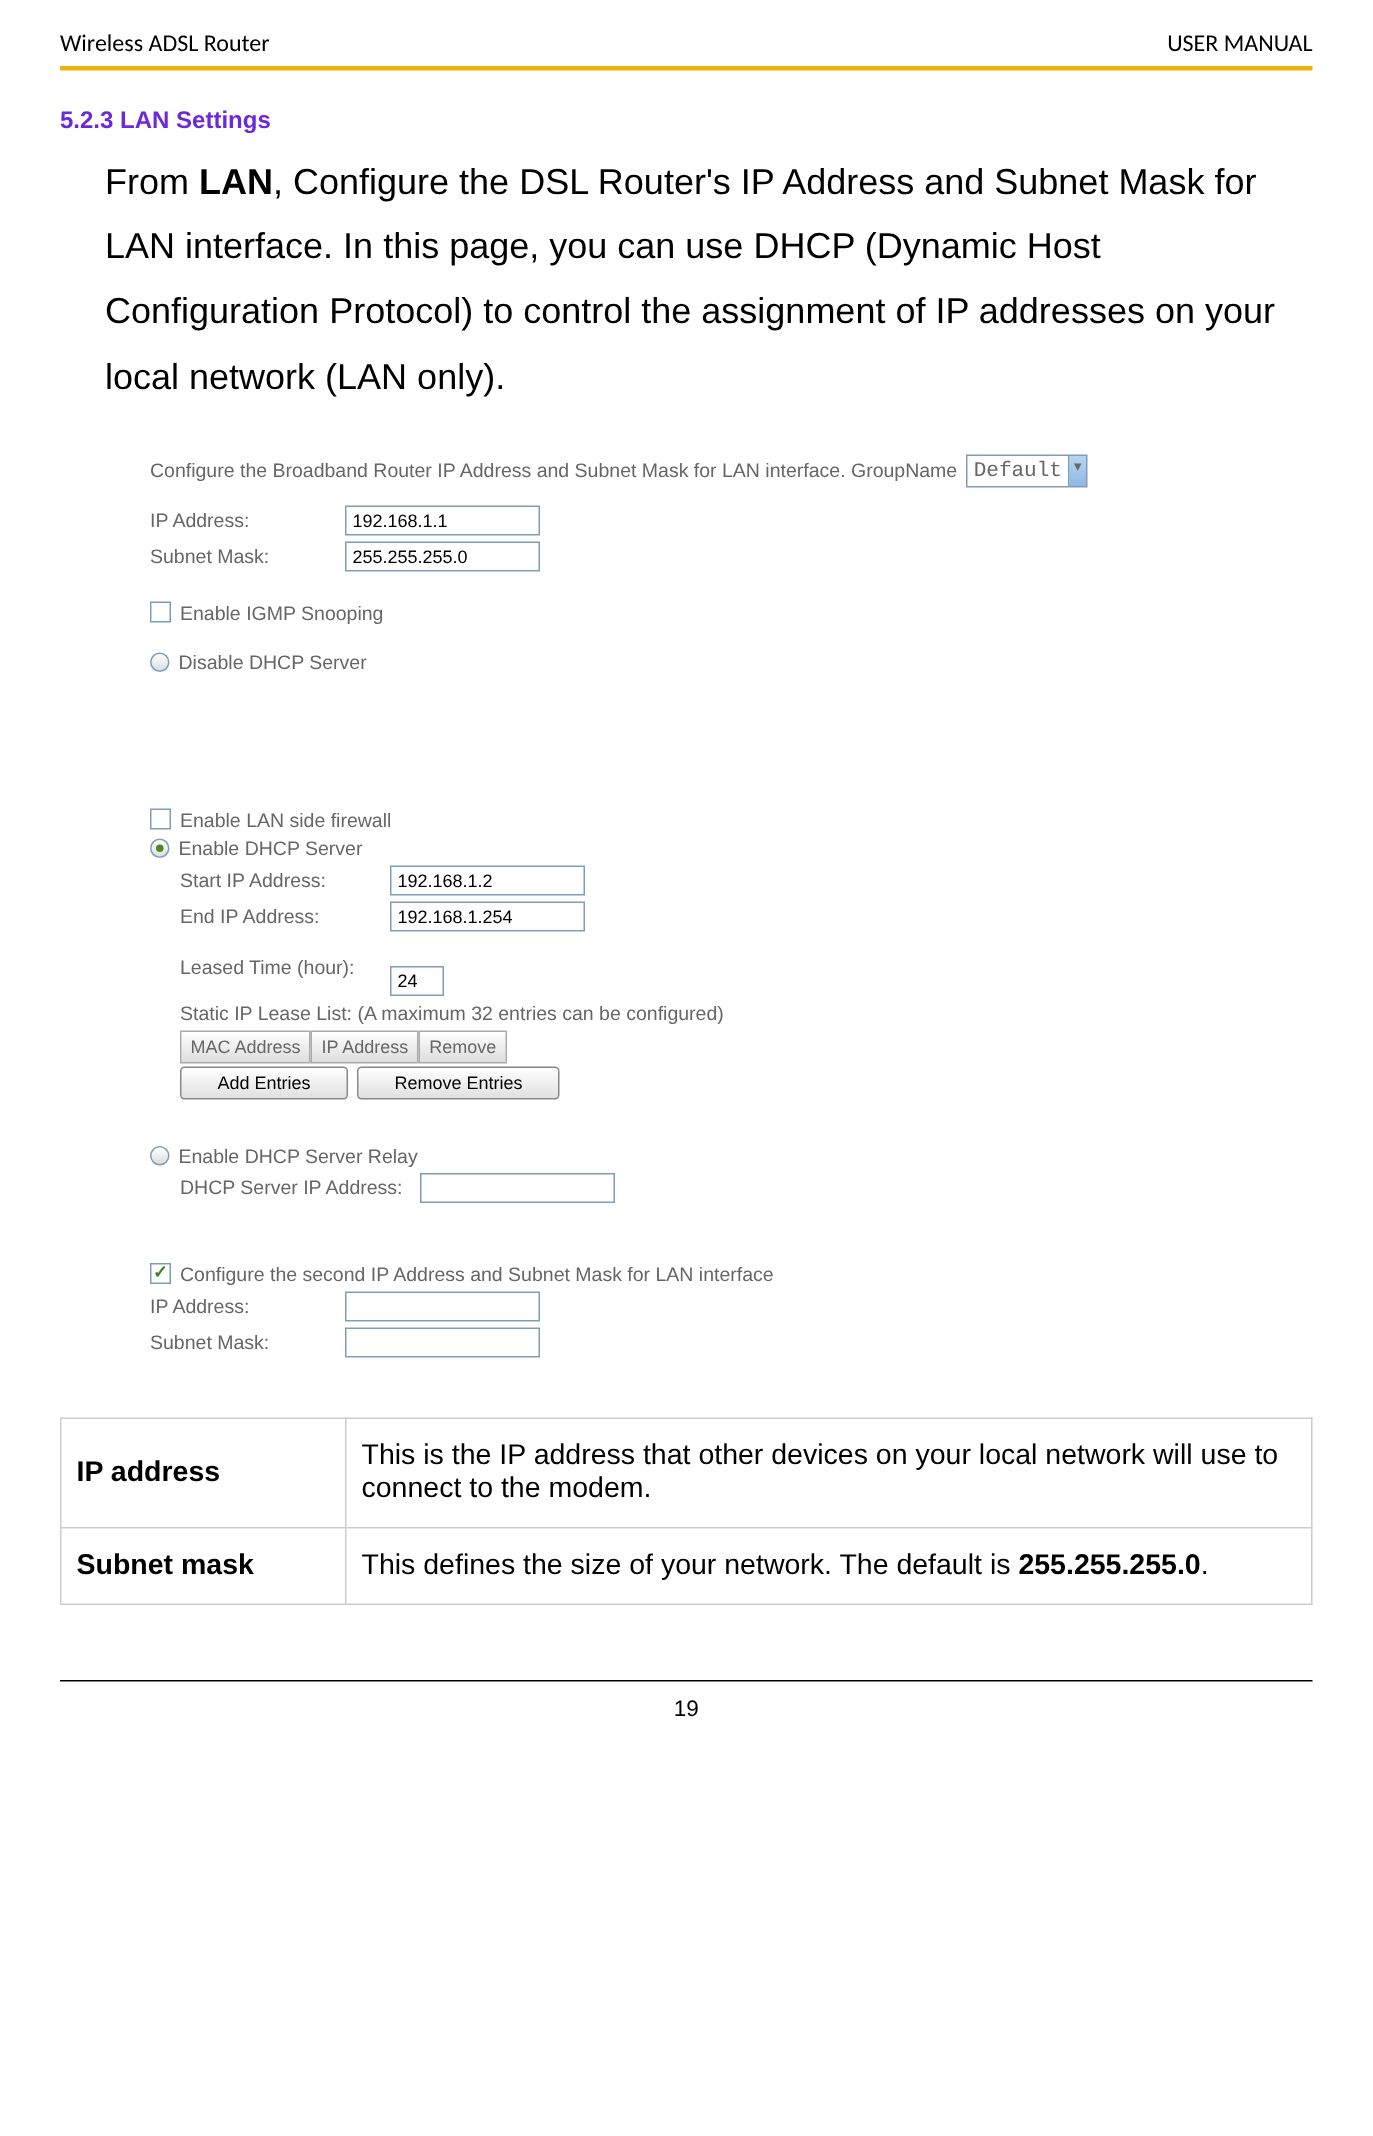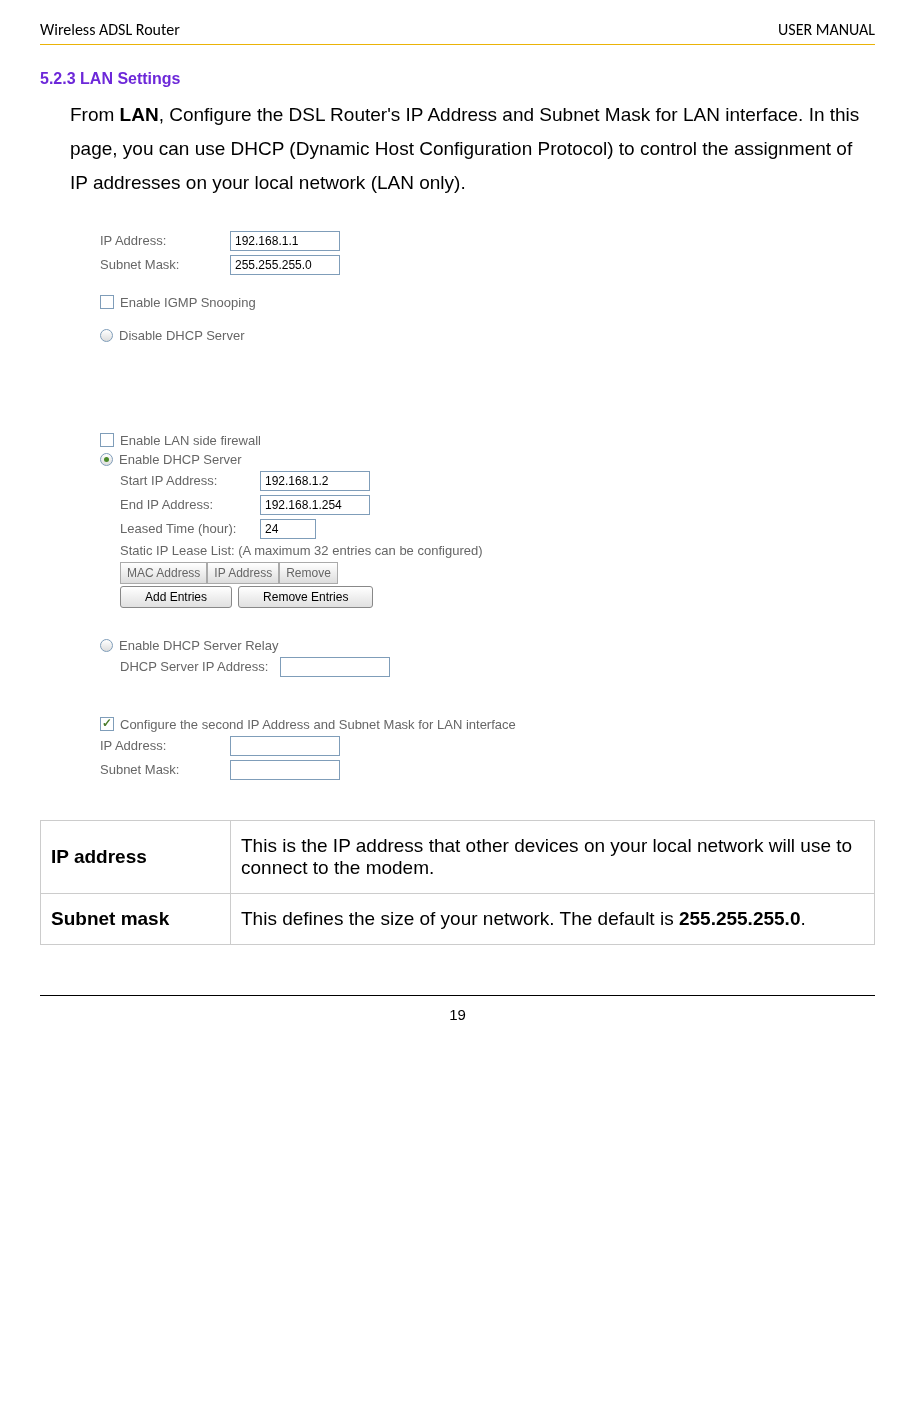--- a/index.html
+++ b/index.html
@@ -1,24 +1,24 @@
 <!DOCTYPE html>
 <html><head>
   <meta charset="utf-8">
   <style>
     * { box-sizing: border-box; margin: 0; padding: 0; }
     body { font-family: Arial, sans-serif; background: #fff; width: 915px; padding: 20px 40px; color: #000; }
-    .header-row { display: flex; justify-content: space-between; font-family: Calibri, sans-serif; font-size: 16px; padding-bottom: 5px; border-bottom: 1px solid #eab308; margin-bottom: 25px; }
+    .header-row { display: flex; justify-content: space-between; font-family: Calibri, sans-serif; font-size: 16px; padding-bottom: 5px; border-bottom: 3px solid #eab308; margin-bottom: 25px; }
     .section-title { color: #6d28d9; font-weight: bold; font-size: 16px; margin-bottom: 10px; }
-    .body-text { font-size: 19px; line-height: 1.8; padding-left: 30px; margin-bottom: 30px; }
+    .body-text { font-size: 24px; line-height: 1.8; padding-left: 30px; margin-bottom: 30px; }
     .body-text b { font-weight: bold; }
     .screenshot { margin-left: 60px; margin-bottom: 40px; color: #666; font-family: Tahoma, sans-serif; font-size: 13px; }
     .ss-row { margin: 4px 0; display: flex; align-items: center; }
     .ss-label { width: 130px; }
-    .ss-input { border: 1px solid #7f9db9; background: #fff; padding: 2px 4px; width: 110px; font-size: 12px; height: 20px; }
+    .ss-input { border: 1px solid #7f9db9; background: #fff; padding: 2px 4px; width: 130px; font-size: 12px; height: 20px; }
     .ss-select-arrow { background: linear-gradient(#b8d4f0, #8fb8e0); border-left: 1px solid #7f9db9; padding: 1px 3px; font-size: 10px; }
     .ss-select-wrap { display: inline-flex; border: 1px solid #7f9db9; }
     .ss-select-wrap .opt { padding: 2px 4px; font-family: 'Courier New', monospace; font-size: 14px; }
     .ss-chk { width: 14px; height: 14px; border: 1px solid #7f9db9; display: inline-block; vertical-align: middle; margin-right: 6px; position: relative; background: #fff; }
     .ss-chk.checked::after { content: "✓"; color: #4a7c2a; font-size: 12px; position: absolute; top: -2px; left: 1px; font-weight: bold; }
     .ss-radio { width: 13px; height: 13px; border: 1px solid #7f9db9; border-radius: 50%; display: inline-block; vertical-align: middle; margin-right: 6px; position: relative; background: linear-gradient(#fff, #ddd); }
     .ss-radio.checked::after { content: ""; width: 5px; height: 5px; background: #4a8a2a; border-radius: 50%; position: absolute; top: 3px; left: 3px; }
     .ss-dhcp-label { width: 140px; display: inline-block; }
     .ss-btn { border: 1px solid #888; background: linear-gradient(#fff, #e0e0e0); padding: 3px 24px; font-size: 12px; border-radius: 3px; }
     .ss-table-hdr { display: flex; }
@@ -40,20 +40,28 @@
   <span>5.2.3</span>
   <span>LAN Settings</span>
 </div>
 
 <p class="body-text">
   <span>From </span><b>LAN</b><span>, Configure the DSL Router's IP Address and Subnet Mask for LAN interface. In this page, you can use DHCP (Dynamic Host Configuration Protocol) to control the assignment of IP addresses on your local network (LAN only).</span>
 </p>
 
 <div class="screenshot">
 
+  <div class="ss-row">
+    <span>Configure the Broadband Router IP Address and Subnet Mask for LAN interface.  GroupName</span>
+    <span style="width:6px"></span>
+    <span class="ss-select-wrap">
+      <span class="opt">Default</span>
+      <span class="ss-select-arrow">▾</span>
+    </span>
+  </div>
 
   <div class="ss-row" style="margin-top:12px">
     <span class="ss-label">IP Address:</span>
     <input class="ss-input" value="192.168.1.1" style="">
   </div>
   <div class="ss-row">
     <span class="ss-label">Subnet Mask:</span>
     <input class="ss-input" value="255.255.255.0" style="">
   </div>
 
@@ -80,21 +88,21 @@
     <div class="ss-row">
       <span class="ss-dhcp-label">Start IP Address:</span>
       <input class="ss-input" value="192.168.1.2" style="">
     </div>
     <div class="ss-row">
       <span class="ss-dhcp-label">End IP Address:</span>
       <input class="ss-input" value="192.168.1.254" style="">
     </div>
     <div class="ss-row">
       <span class="ss-dhcp-label">Leased Time (hour):</span>
-      <input class="ss-input" style="width: 56px;" value="24">
+      <input class="ss-input" style="width: 36px; margin-top: 19px;" value="24">
     </div>
     <div class="ss-row">Static IP Lease List: (A maximum 32 entries can be configured)</div>
 
     <div class="ss-table-hdr">
       <div>MAC Address</div>
       <div>IP Address</div>
       <div>Remove</div>
     </div>
     <div class="ss-row" style="margin-top:2px; gap:6px">
       <button class="ss-btn">Add Entries</button>

